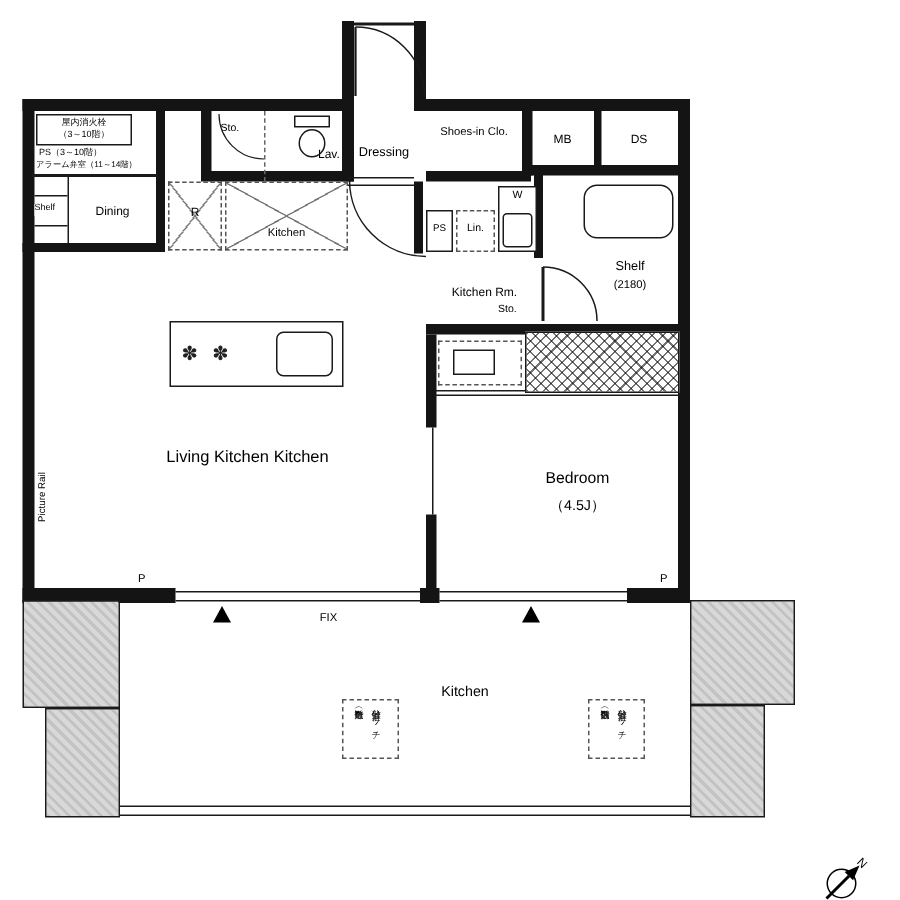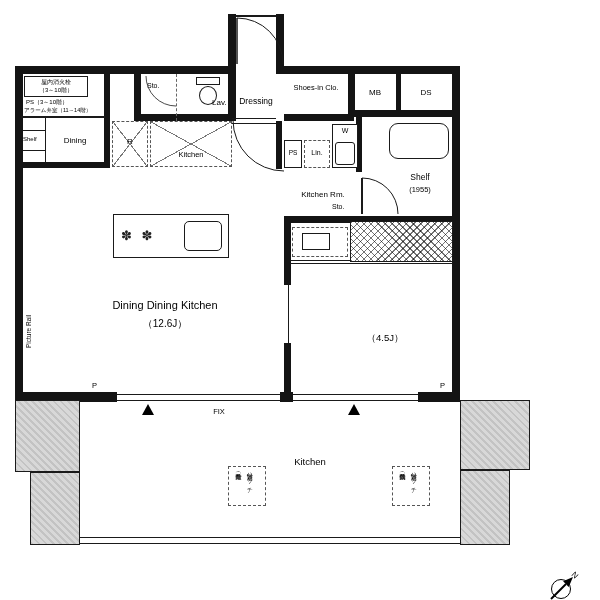--- a/index.html
+++ b/index.html
@@ -127,26 +127,26 @@
 
   <div class="lbl" style="left:23px;top:136px;font-size:6px;background:#fff">Shelf</div>
   <div class="lbl c" style="left:46px;top:136px;width:58px;font-size:8px">Dining</div>
   <div class="lbl c" style="left:112px;top:137px;width:36px;font-size:8px">R</div>
   <div class="lbl c" style="left:150px;top:150px;width:82px;font-size:7.5px">Kitchen</div>
 
   <div class="lbl c" style="left:284px;top:149px;width:18px;font-size:6.5px">PS</div>
   <div class="lbl c" style="left:304px;top:149px;width:26px;font-size:7px">Lin.</div>
   <div class="lbl c" style="left:332px;top:127px;width:26px;font-size:7px">W</div>
   <div class="lbl c" style="left:392px;top:172px;width:56px;font-size:8.5px">Shelf</div>
-  <div class="lbl c" style="left:392px;top:185px;width:56px;font-size:7.5px">(1955)</div>
+  <div class="lbl c" style="left:392px;top:185px;width:56px;font-size:7.5px">(2180)</div>
   <div class="lbl c" style="left:286px;top:190px;width:74px;font-size:8px">Kitchen Rm.</div>
   <div class="lbl" style="left:332px;top:203px;font-size:7px">Sto.</div>
 
-  <div class="lbl c" style="left:95px;top:299px;width:140px;font-size:11px">Dining Dining Kitchen</div>
-  <div class="lbl c" style="left:95px;top:318px;width:140px;font-size:10px">（12.6J）</div>
+  <div class="lbl c" style="left:95px;top:299px;width:140px;font-size:11px">Living Kitchen Kitchen</div>
+  <div class="lbl c" style="left:325px;top:313px;width:120px;font-size:10.5px">Bedroom</div>
   <div class="lbl c" style="left:325px;top:332px;width:120px;font-size:9.5px">（4.5J）</div>
   <div class="lbl rot" style="left:25px;top:278px;font-size:6.5px;height:70px">Picture Rail</div>
   <div class="lbl c" style="left:250px;top:456px;width:120px;font-size:9.5px">Kitchen</div>
 
   <div class="lbl" style="left:92px;top:381px;font-size:7.5px">P</div>
   <div class="lbl" style="left:440px;top:381px;font-size:7.5px">P</div>
   <div class="lbl c" style="left:204px;top:407px;width:30px;font-size:7.5px">FIX</div>
 
   <div class="lbl" style="left:121px;top:228px;font-size:13px;letter-spacing:3px;color:#222">✽ ✽</div>
 

